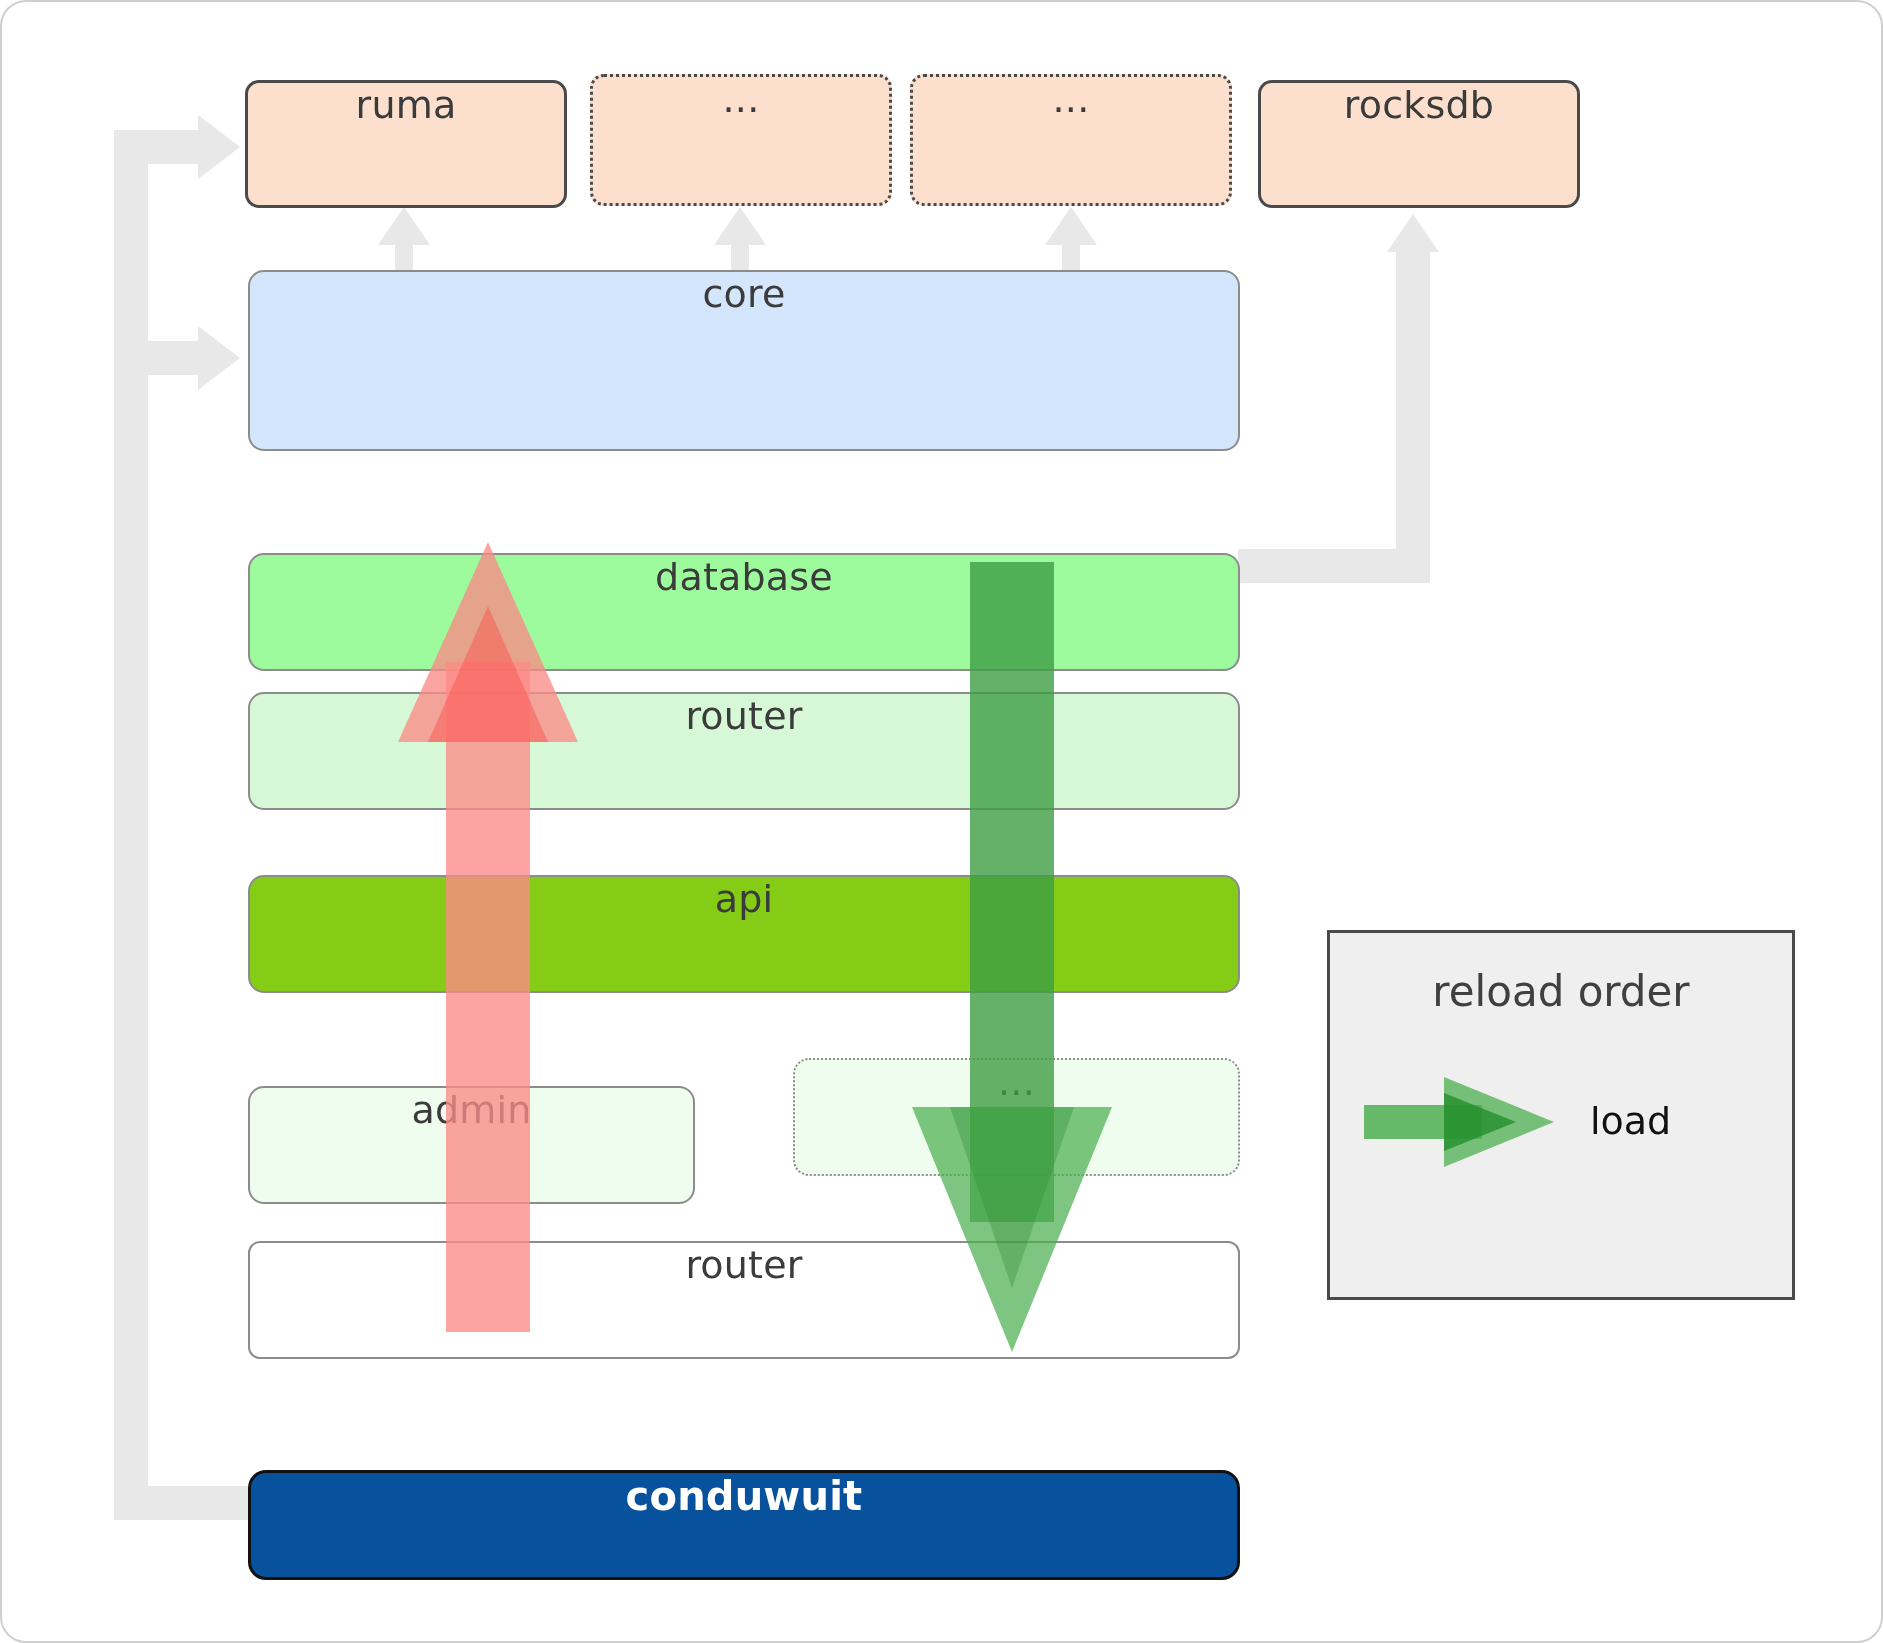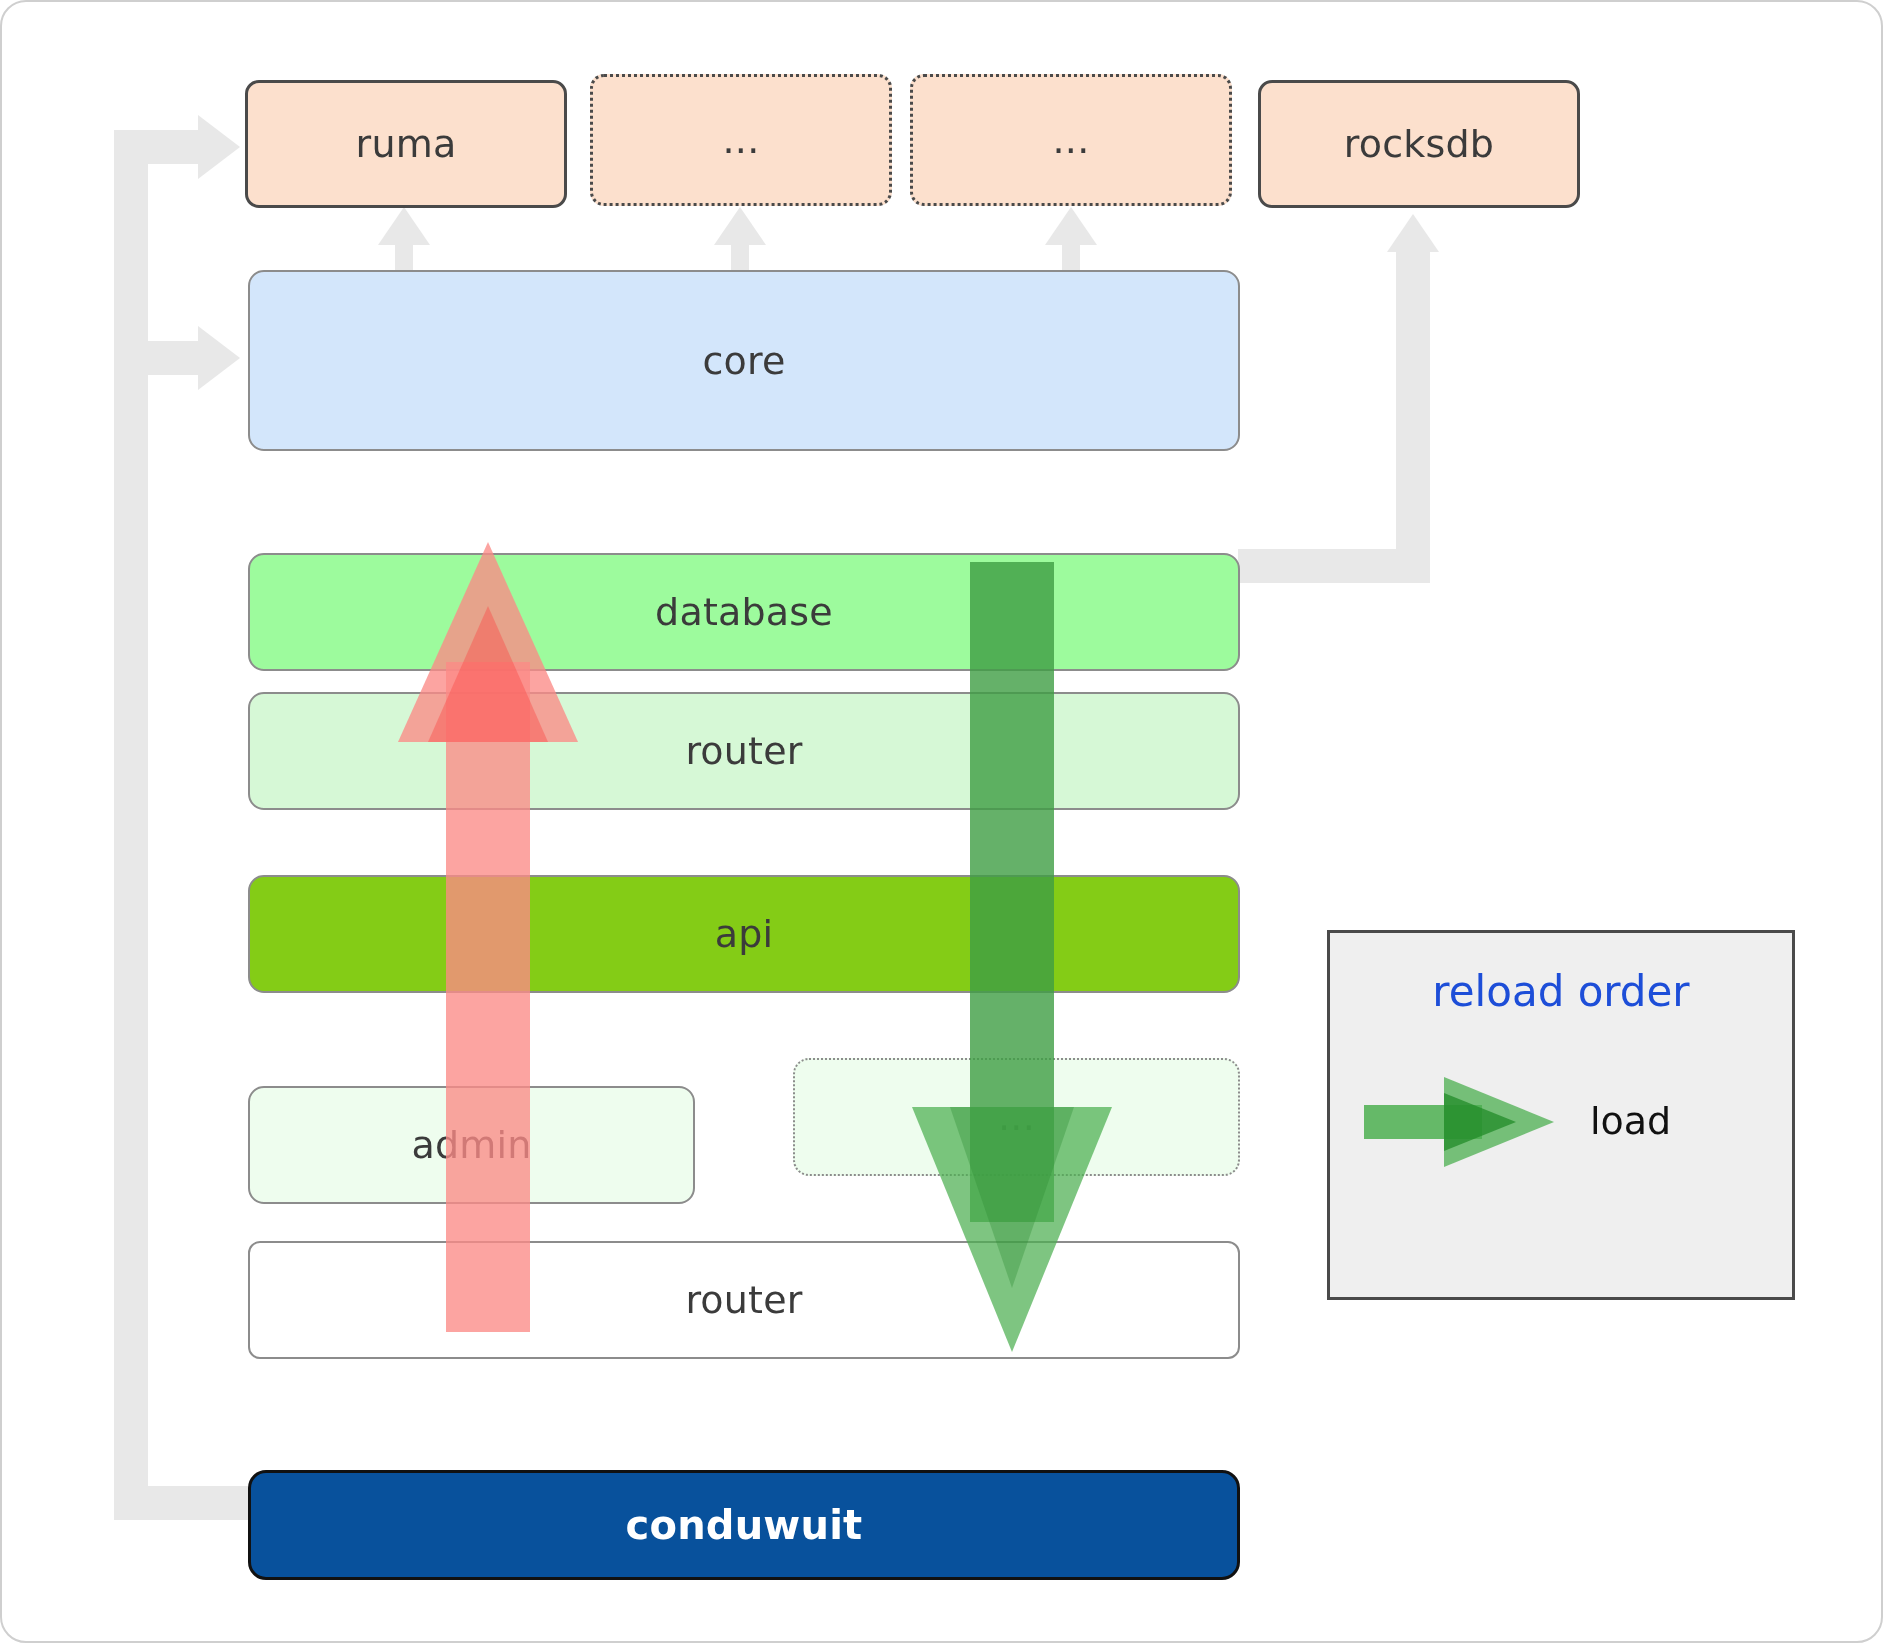--- a/index.html
+++ b/index.html
@@ -9,21 +9,21 @@
   }
   #canvas{
     position:relative;width:1883px;height:1643px;
     box-sizing:border-box;
     border:2px solid #cfcfcf;
     border-radius:26px;
     background:#ffffff;
   }
   .box{
     position:absolute;box-sizing:border-box;
-    display:flex;align-items:center;justify-content:center;
+    display:flex;align-items:flex-start;justify-content:center;
     border-radius:14px;
     font-size:38px;color:#3b3b3b;
     letter-spacing:.2px;
   }
   
   .dep{background:#fce0cd;}
   .dep.solid{border:3px solid #4a4a4a;}
   .dep.dotted{border:3px dotted #4a4a4a;}
 
   
@@ -61,21 +61,21 @@
   
   .flowwrap{position:absolute;pointer-events:none;}
 
   
   .legend{
     position:absolute;box-sizing:border-box;
     background:#efefef;border:3px solid #4a4a4a;
   }
   .legend-title{
     position:absolute;left:0;right:0;top:34px;
-    text-align:center;font-size:42px;color:#1d4ed8;
+    text-align:center;font-size:42px;color:#404040;
   }
   .legend-row{position:absolute;display:flex;align-items:center;}
   .legend-label{font-size:38px;color:#111;}
 </style>
 </head>
 <body>
 
 <div id="canvas">
 
   <div class="grayseg" style="left:112px;top:128px;width:34px;height:1390px;"></div>

